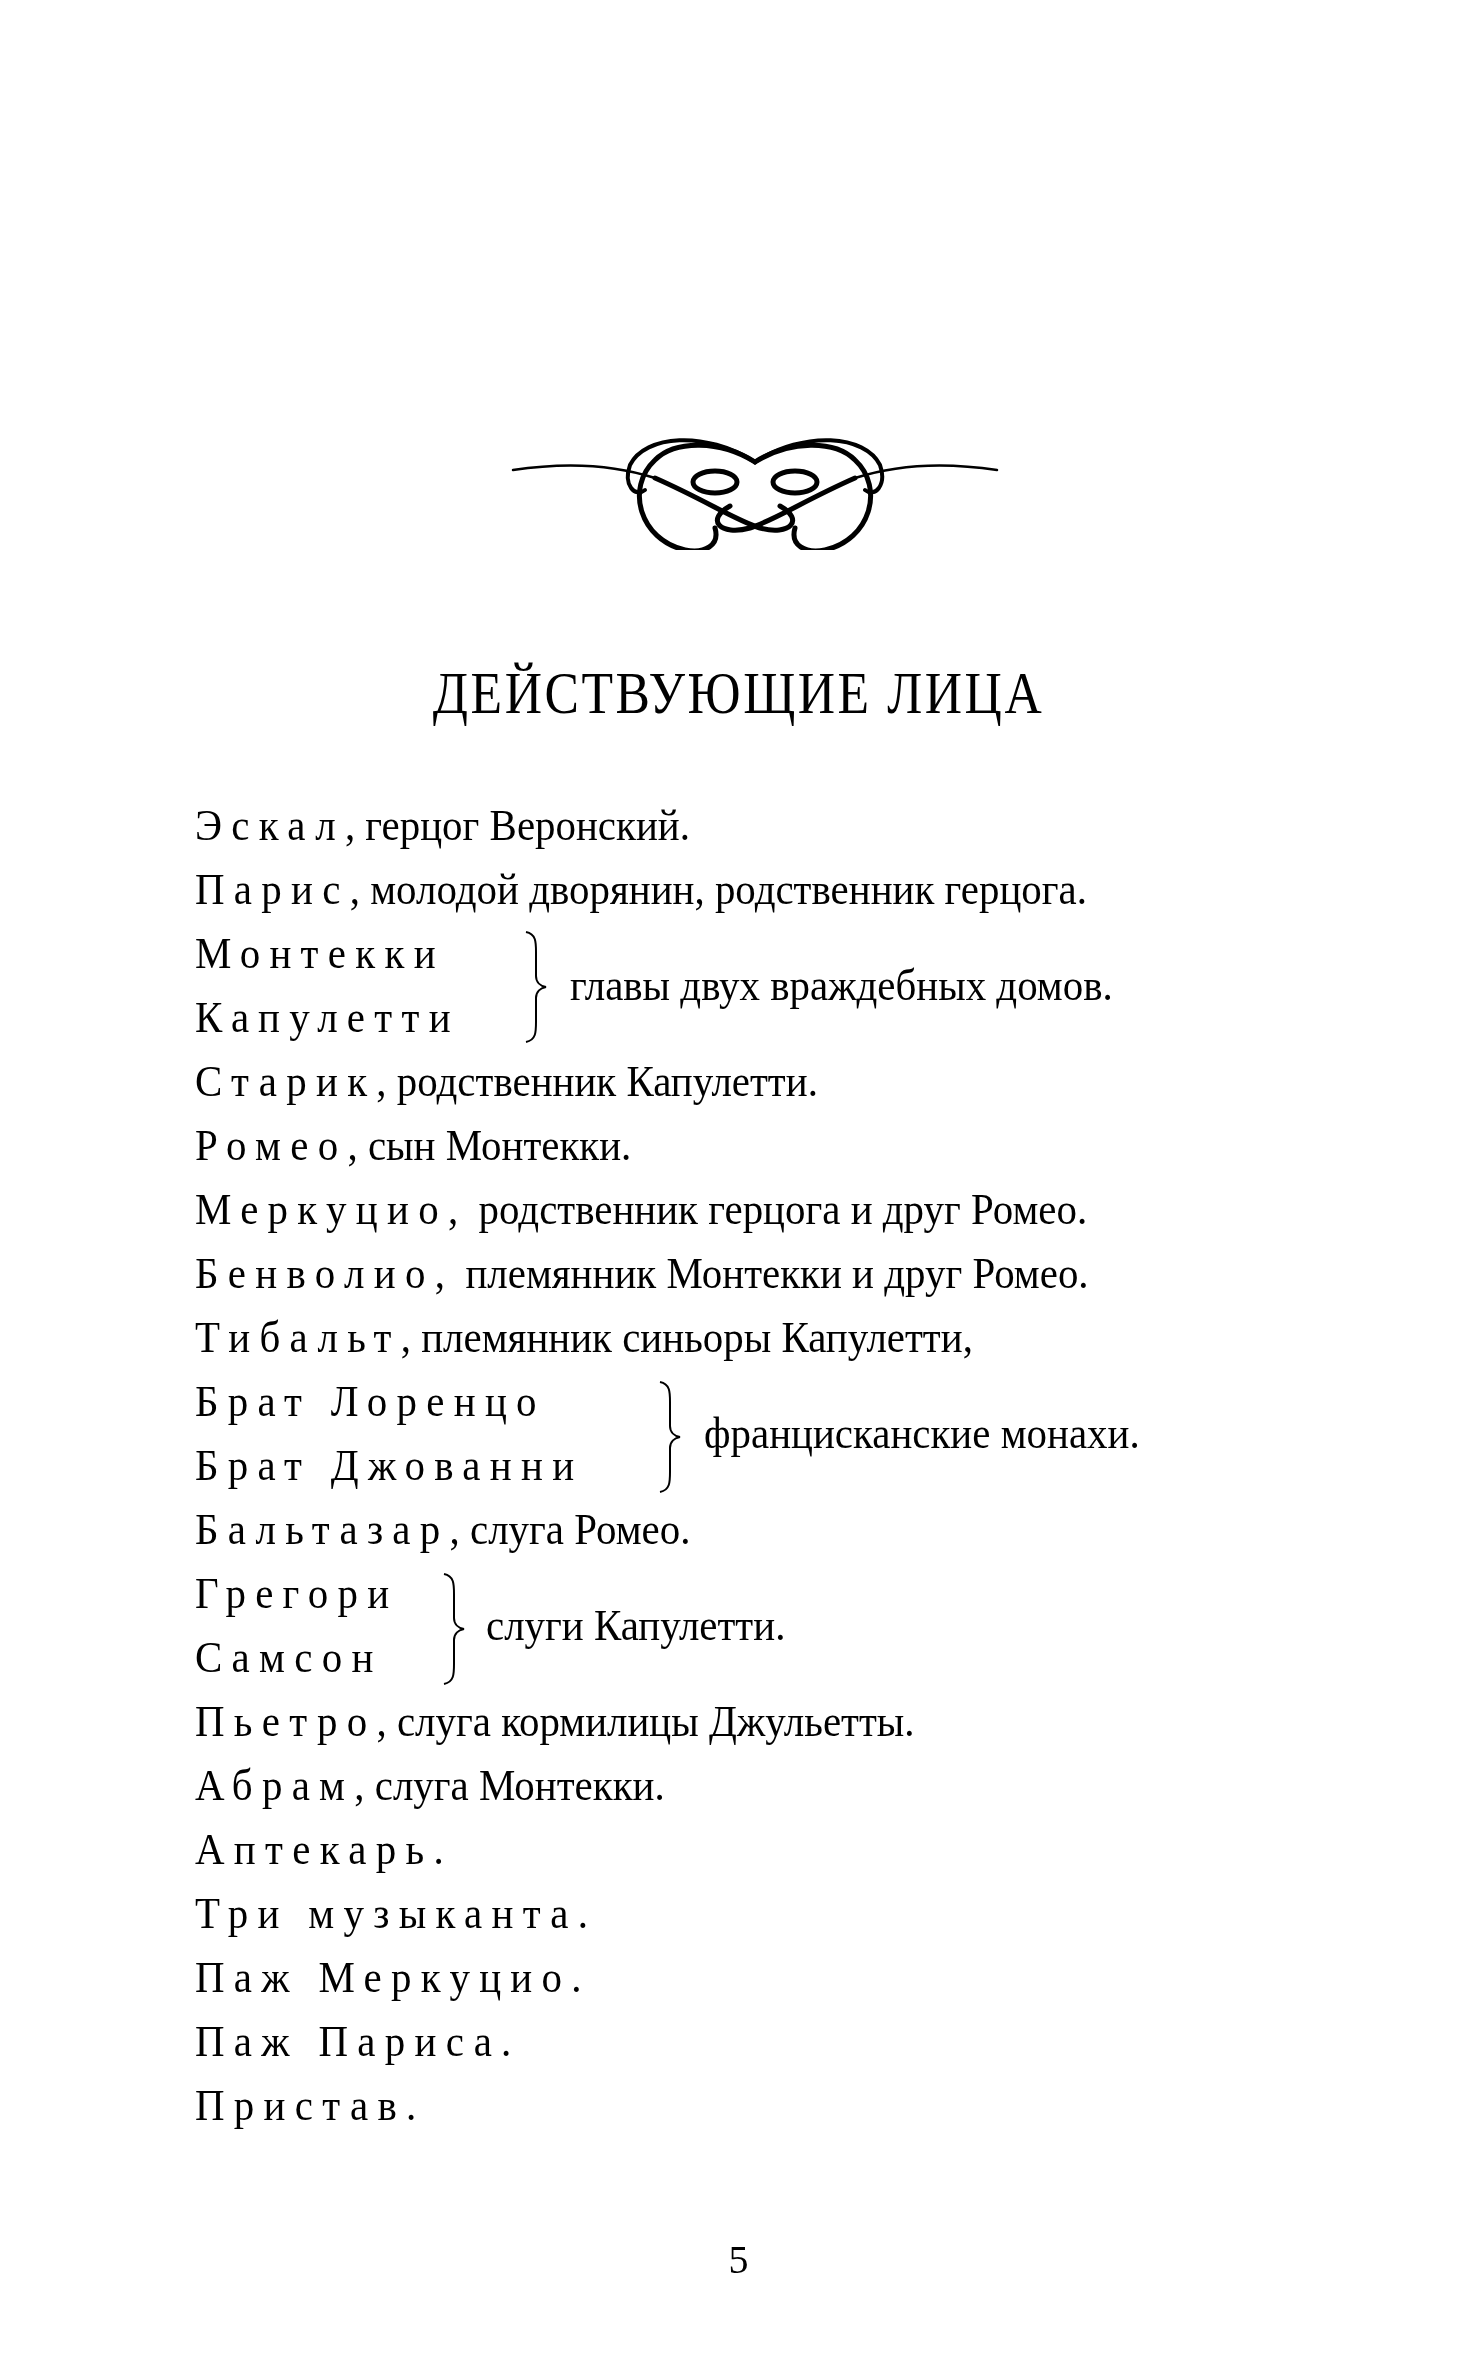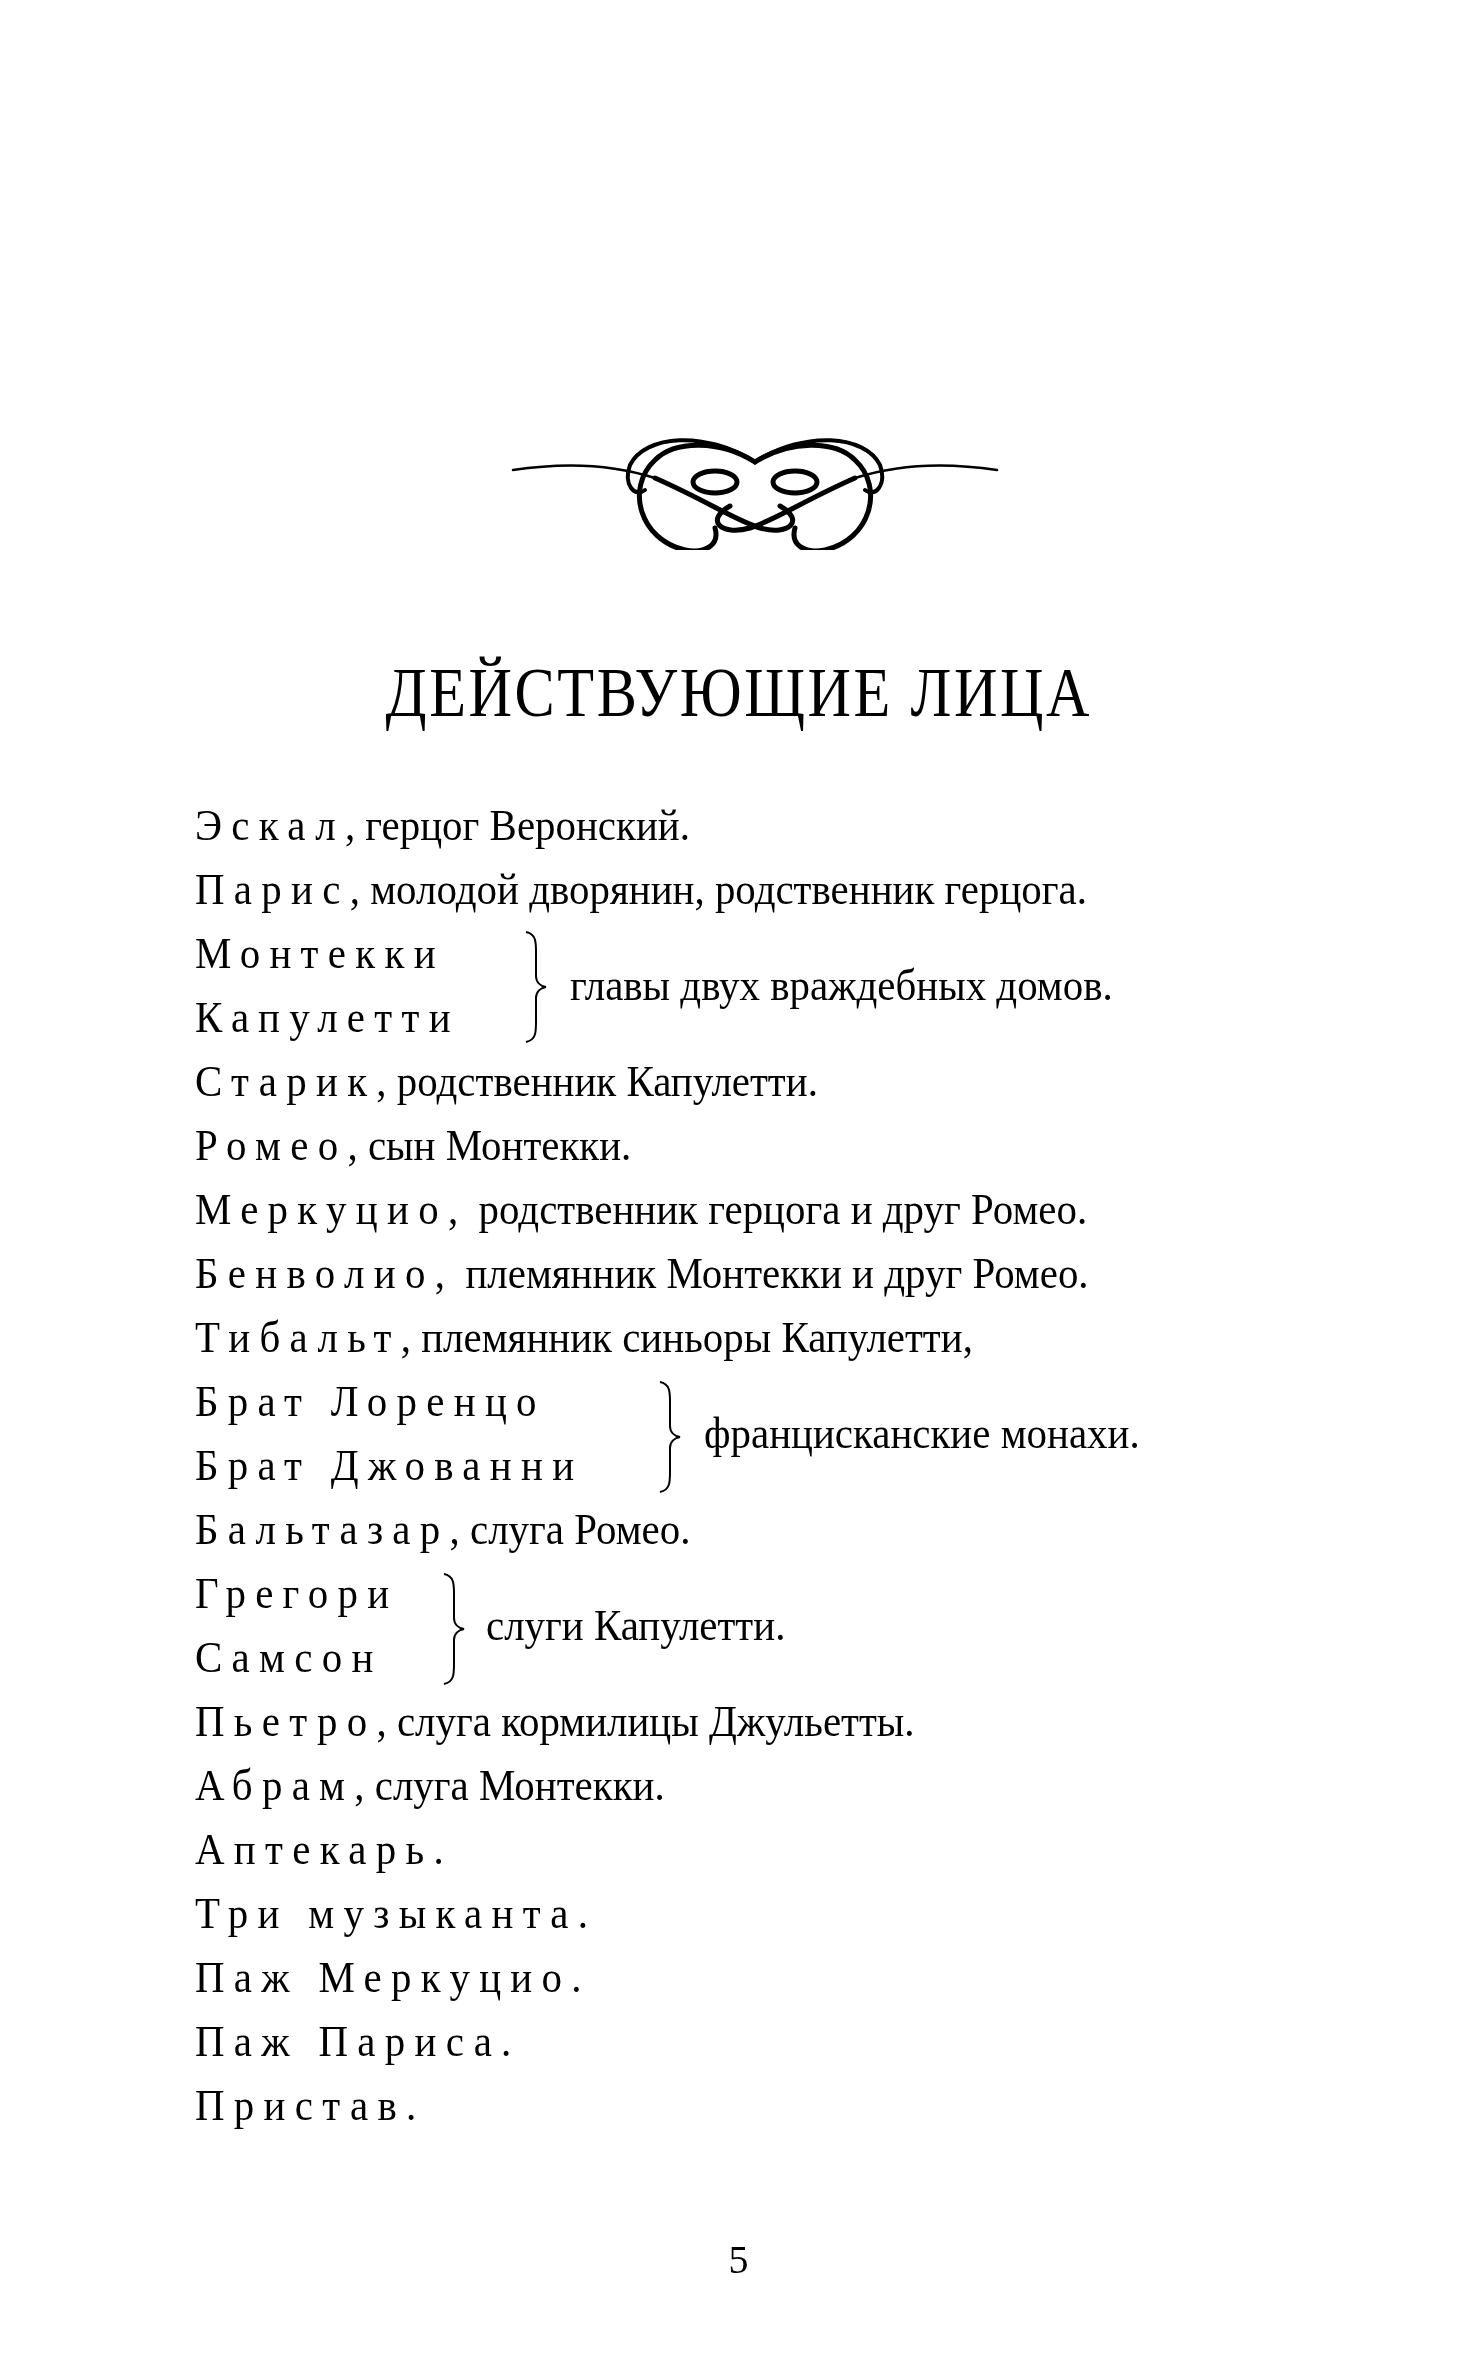--- a/index.html
+++ b/index.html
@@ -1,20 +1,20 @@
 <!DOCTYPE html>
 <html><head>
 <meta charset="utf-8">
 <style>
   html,body{margin:0;padding:0;background:#ffffff;}
   body{width:1477px;height:2363px;position:relative;overflow:hidden;color:#000;
        font-family:"Liberation Serif","DejaVu Serif",serif;}
   .ornament{position:absolute;left:505px;top:410px;width:500px;height:140px;}
   .title{position:absolute;left:0;width:1477px;top:648px;text-align:center;
-         font-size:70px;letter-spacing:3px;line-height:90px;}
+         font-size:60px;letter-spacing:3px;line-height:90px;}
   .title span{display:inline-block;transform:scaleX(0.86);transform-origin:center;}
   .line{position:absolute;left:195px;height:60px;line-height:60px;font-size:44px;white-space:nowrap;
         transform:scaleX(0.93);transform-origin:left center;}
   .sp{letter-spacing:10px;}
   .brace{position:absolute;width:30px;}
   .brace svg{display:block;}
   .group-desc{position:absolute;font-size:44px;line-height:60px;white-space:nowrap;
         transform:scaleX(0.93);transform-origin:left center;}
   .pagenum{position:absolute;left:0;width:1477px;text-align:center;top:2235px;font-size:40px;line-height:50px;}
 </style>

